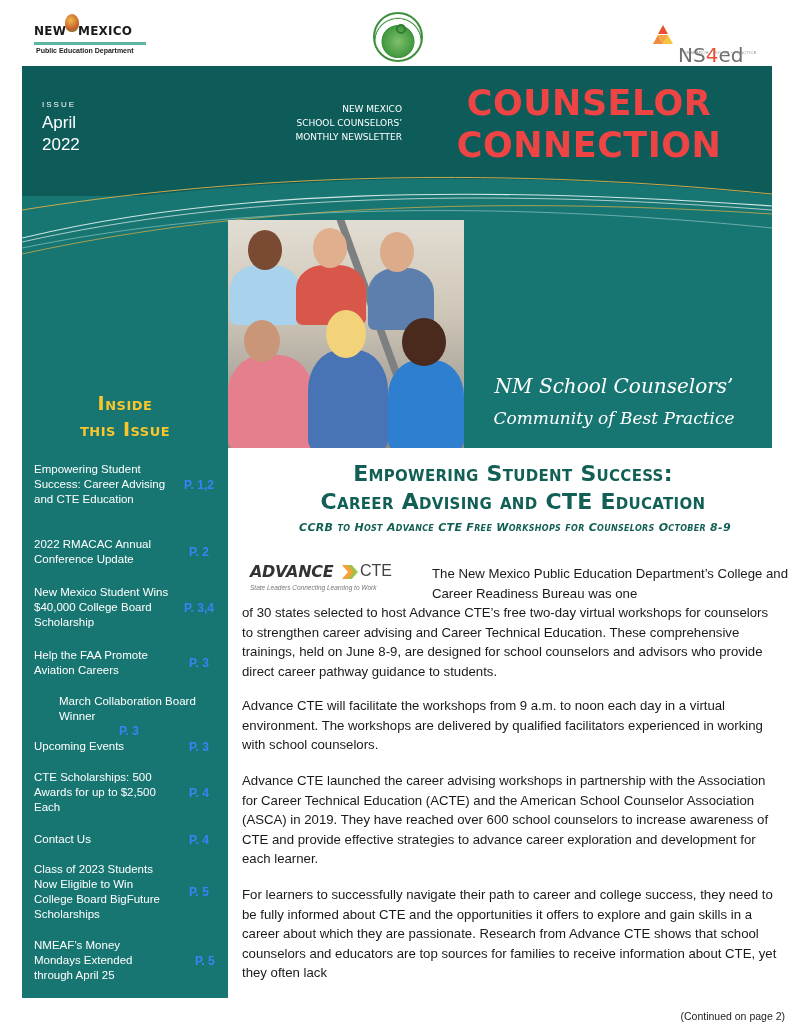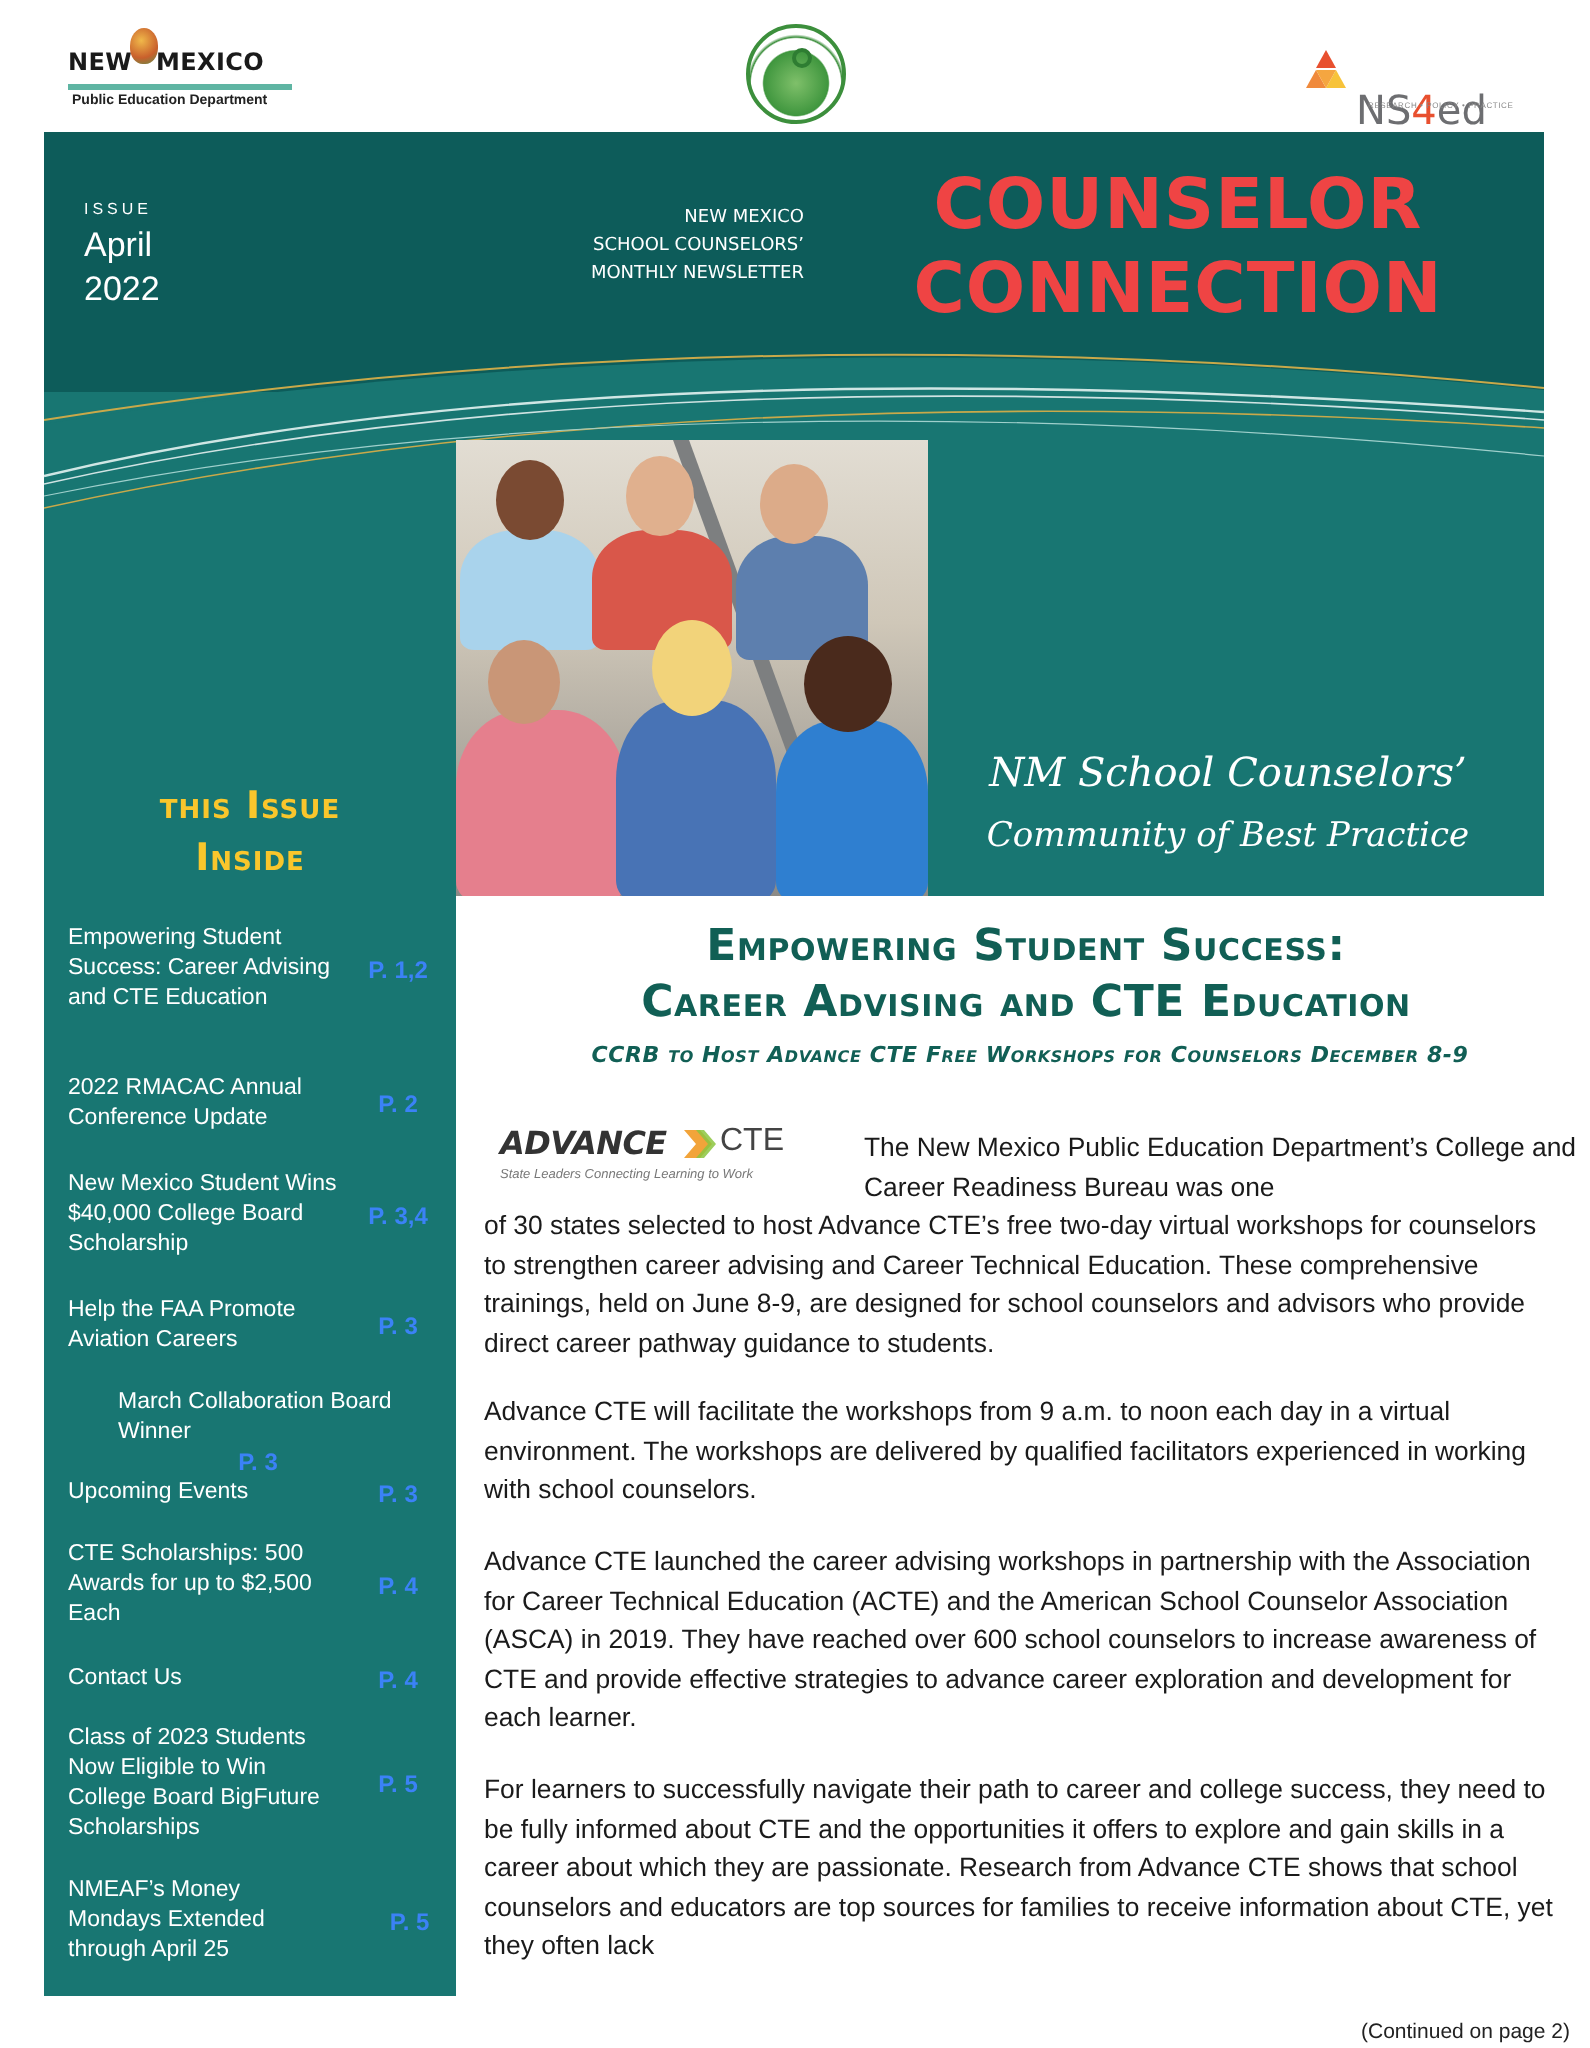--- a/index.html
+++ b/index.html
@@ -144,22 +144,22 @@
   <div class="body" style="left:160px;top:140px;width:76px;height:90px;background:#2f7fd0;"></div>
   <div class="kid" style="left:174px;top:98px;width:44px;height:48px;background:#4a2a1c;"></div>
 </div>
 
 <div class="community">
   <div class="l1">NM School Counselors’</div>
   <div class="l2">Community of Best Practice</div>
 </div>
 
 <div class="inside">
+  <div>Inside</div>
   <div>this Issue</div>
-  <div>Inside</div>
 </div>
 
 <div class="toc">
   <div class="toc-item" style="top:2px;">
     <div class="toc-title">Empowering Student Success: Career Advising and CTE Education</div>
     <div class="toc-page">P. 1,2</div>
   </div>
   <div class="toc-item" style="top:77px;">
     <div class="toc-title">2022 RMACAC Annual Conference Update</div>
     <div class="toc-page">P. 2</div>
@@ -195,21 +195,21 @@
   <div class="toc-item" style="top:478px;gap:44px;">
     <div class="toc-title">NMEAF’s Money Mondays Extended through April 25</div>
     <div class="toc-page">P. 5</div>
   </div>
 </div>
 
 <div class="headline">
   <div>Empowering Student Success:</div>
   <div>Career Advising and CTE Education</div>
 </div>
-<div class="subhead">CCRB to Host Advance CTE Free Workshops for Counselors December 8-9</div>
+<div class="subhead">CCRB to Host Advance CTE Free Workshops for Counselors October 8-9</div>
 
 <div class="adv-logo">
   <span class="adv">ADVANCE</span>
   <svg class="arrow" viewBox="0 0 18 14">
     <polygon points="0,0 8,0 14,7 8,14 0,14 6,7" fill="#f2a43a"></polygon>
     <polygon points="6,0 10,0 16,7 10,14 6,14 12,7" fill="#8cc63f" opacity="0.85"></polygon>
   </svg>
   <span class="cte">CTE</span>
   <span class="tag">State Leaders Connecting Learning to Work</span>
 </div>

